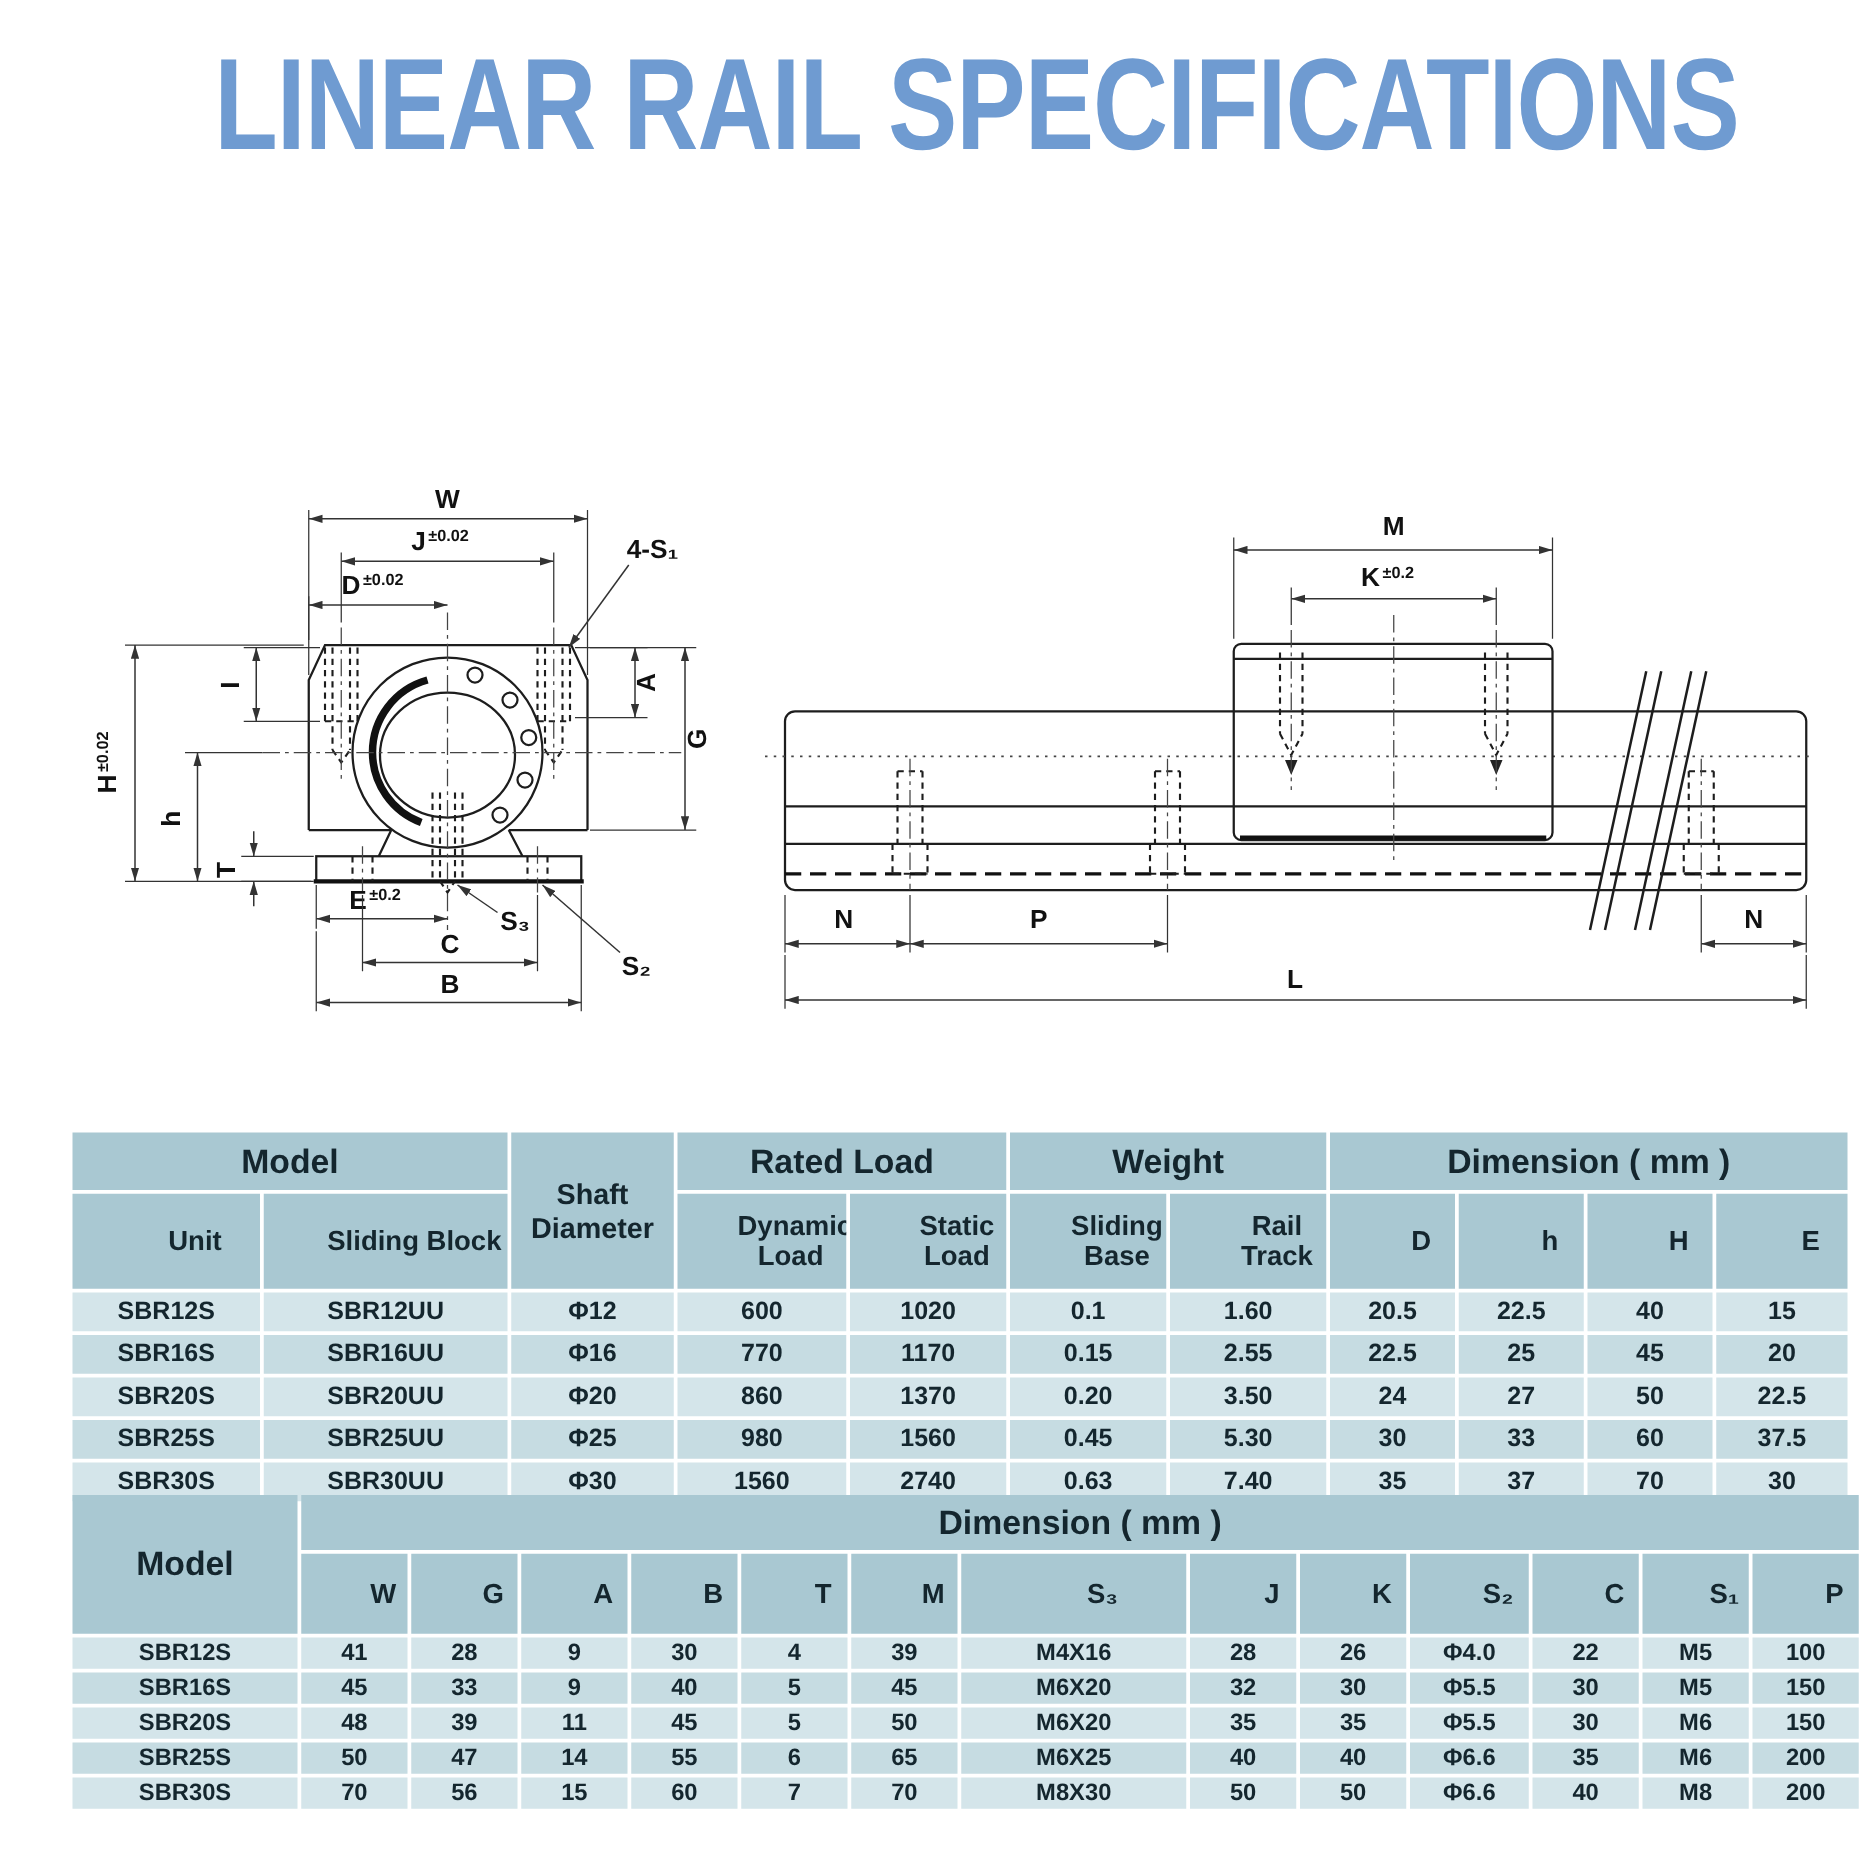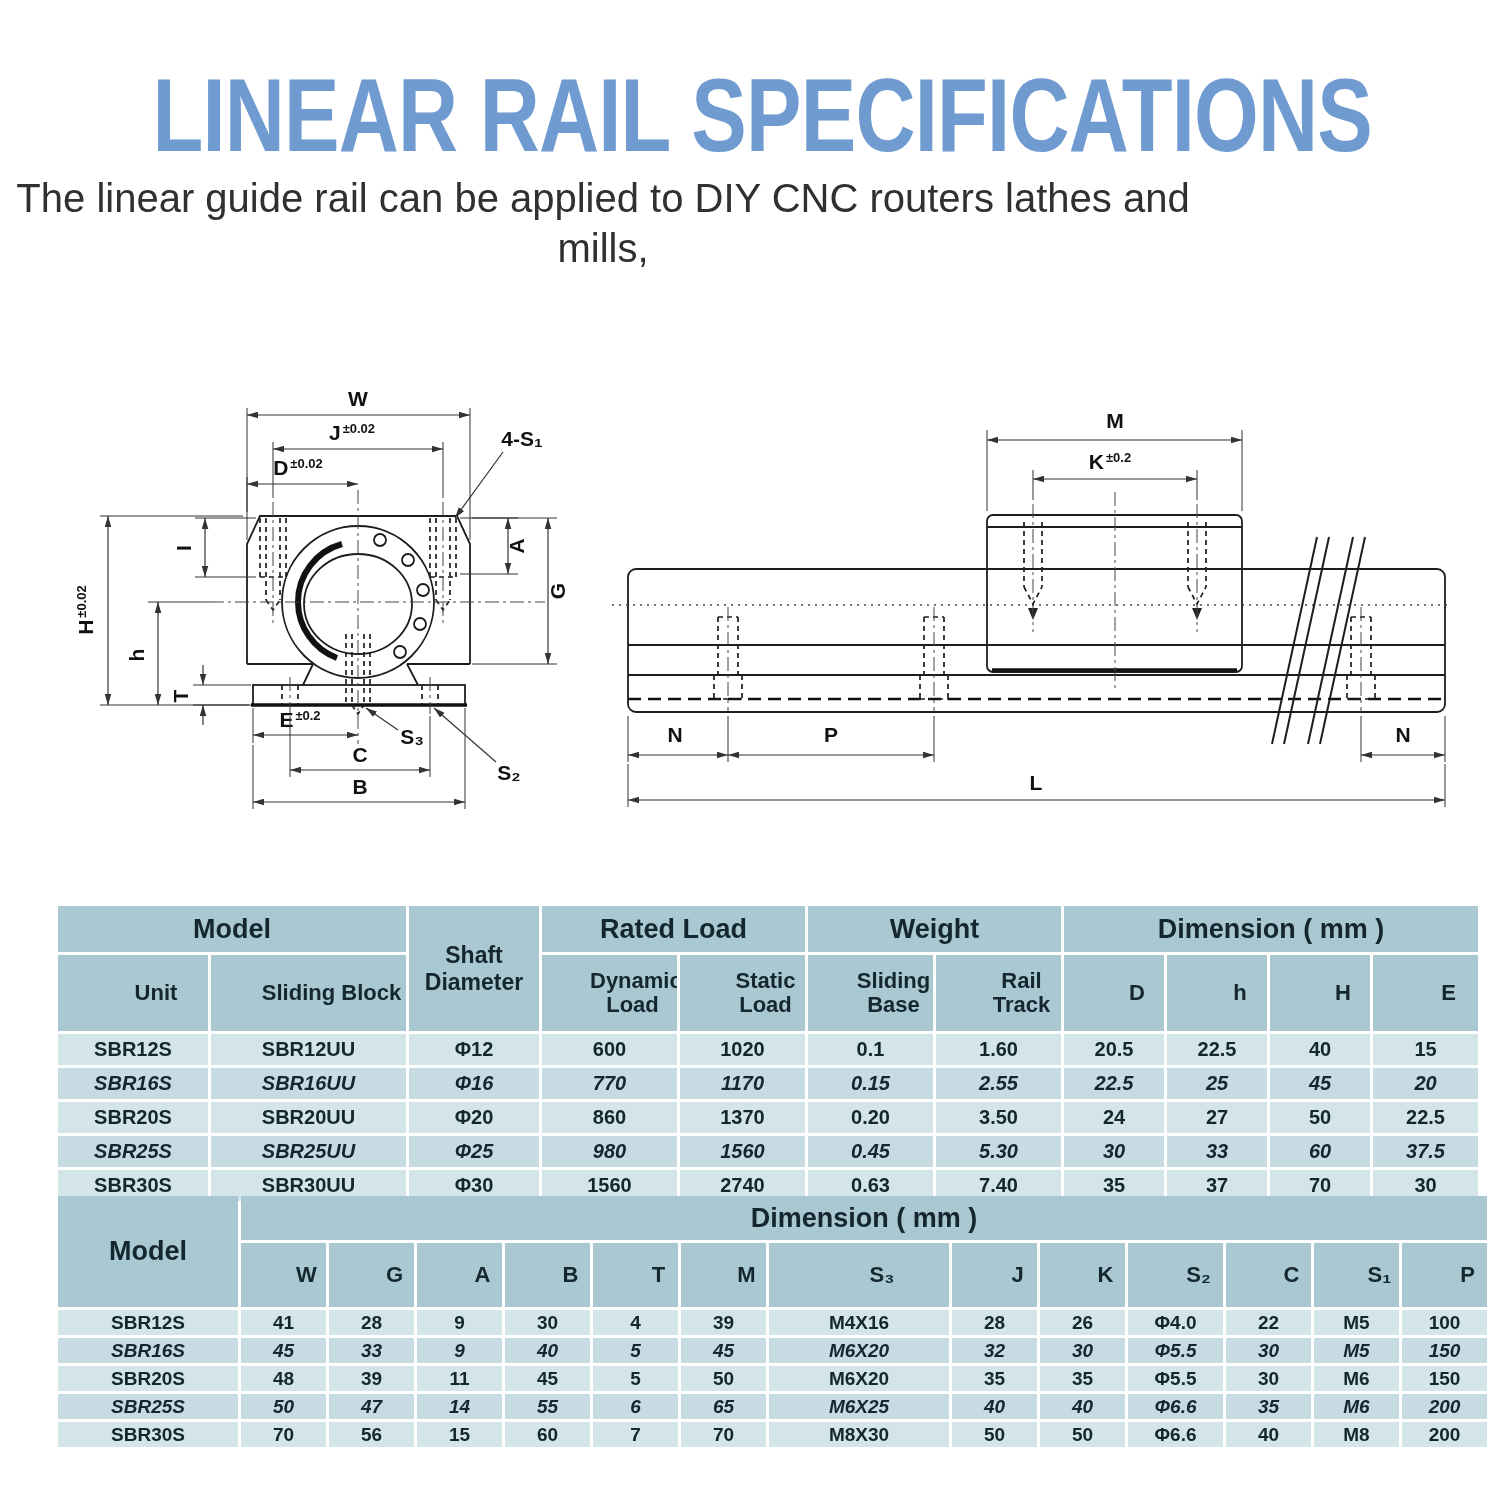--- a/index.html
+++ b/index.html
@@ -1,19 +1,19 @@
 <!DOCTYPE html>
 <html><head>
 <meta charset="utf-8">
 <style>
   html,body{margin:0;padding:0;background:#fff;}
   .page{position:relative;width:1500px;height:1500px;background:#ffffff;overflow:hidden;
         font-family:"Liberation Sans",sans-serif;color:#111;}
   
-  .hero{position:absolute;top:63px;left:0;width:1206px;text-align:center;}
+  .hero{position:absolute;top:32px;left:0;width:1206px;text-align:center;padding-left:19px;}
   .title{display:inline-block;margin:0;font-size:104px;line-height:1.0;font-weight:bold;
          letter-spacing:-1px;color:#6f9bd1;white-space:nowrap;
          transform:scaleX(0.80);transform-origin:center;}
   .sub{margin:6px 0 0 0;font-size:40px;line-height:1.25;color:#303030;font-weight:normal;}
   
   .dwg{position:absolute;}
   .dwg .obj{stroke:#1d1d1d;stroke-width:1.8;fill:none;}
   .dwg .objbold{stroke:#111;stroke-width:3.4;fill:none;}
   .dwg .hole{stroke:#1d1d1d;stroke-width:1.7;fill:none;stroke-dasharray:5 4;}
   .dwg .cl{stroke:#444;stroke-width:1;fill:none;stroke-dasharray:14 4 3 4;}
@@ -28,39 +28,38 @@
   
   .spec{position:absolute;left:55px;border-collapse:separate;border-spacing:3px;
         table-layout:fixed;width:1390px;}
   .spec th,.spec td{text-align:center;vertical-align:middle;font-weight:bold;
         color:#14262e;padding:0 2px;overflow:hidden;}
   .spec th{background:#a9c8d2;}
   .spec tr.gh th{font-size:27px;}
   .spec tr.sh th{font-size:22px;line-height:1.1;padding-left:48px;}
   .spec td{font-size:20px;}
   .spec tr.r-odd td{background:#d4e5ea;}
-  .spec tr.r-even td{background:#c6dce2;font-style:italic;}
+  .spec tr.r-even td{background:#c6dce2;}
   #table1{top:903px;}
   #table1 tr.gh{height:46px;}
   #table1 tr.sh{height:76px;}
   #table1 tr.dr{height:31px;}
   #table2{top:1193px;}
   #table2 tr.gh{height:44px;}
   #table2 tr.sh{height:64px;}
   #table2 tr.dr{height:25px;}
   #table2 td{font-size:19px;}
 </style>
 </head>
 <body>
 
 <div class="page">
 
   <div class="hero">
     <h1 class="title">LINEAR RAIL SPECIFICATIONS</h1>
-    <p class="sub">The linear guide rail can be applied to DIY CNC routers lathes and mills,</p>
   </div>
 
   <svg class="dwg" style="left:60px;top:372px;" width="520" height="470" viewBox="0 0 520 470">
     <defs>
       <marker id="ah" viewBox="0 0 10 6" refX="10" refY="3" markerWidth="11" markerHeight="7" markerUnits="userSpaceOnUse" orient="auto-start-reverse">
         <path d="M0,0 L10,3 L0,6 Z" fill="#333"></path>
       </marker>
     </defs>
 
     <g>

